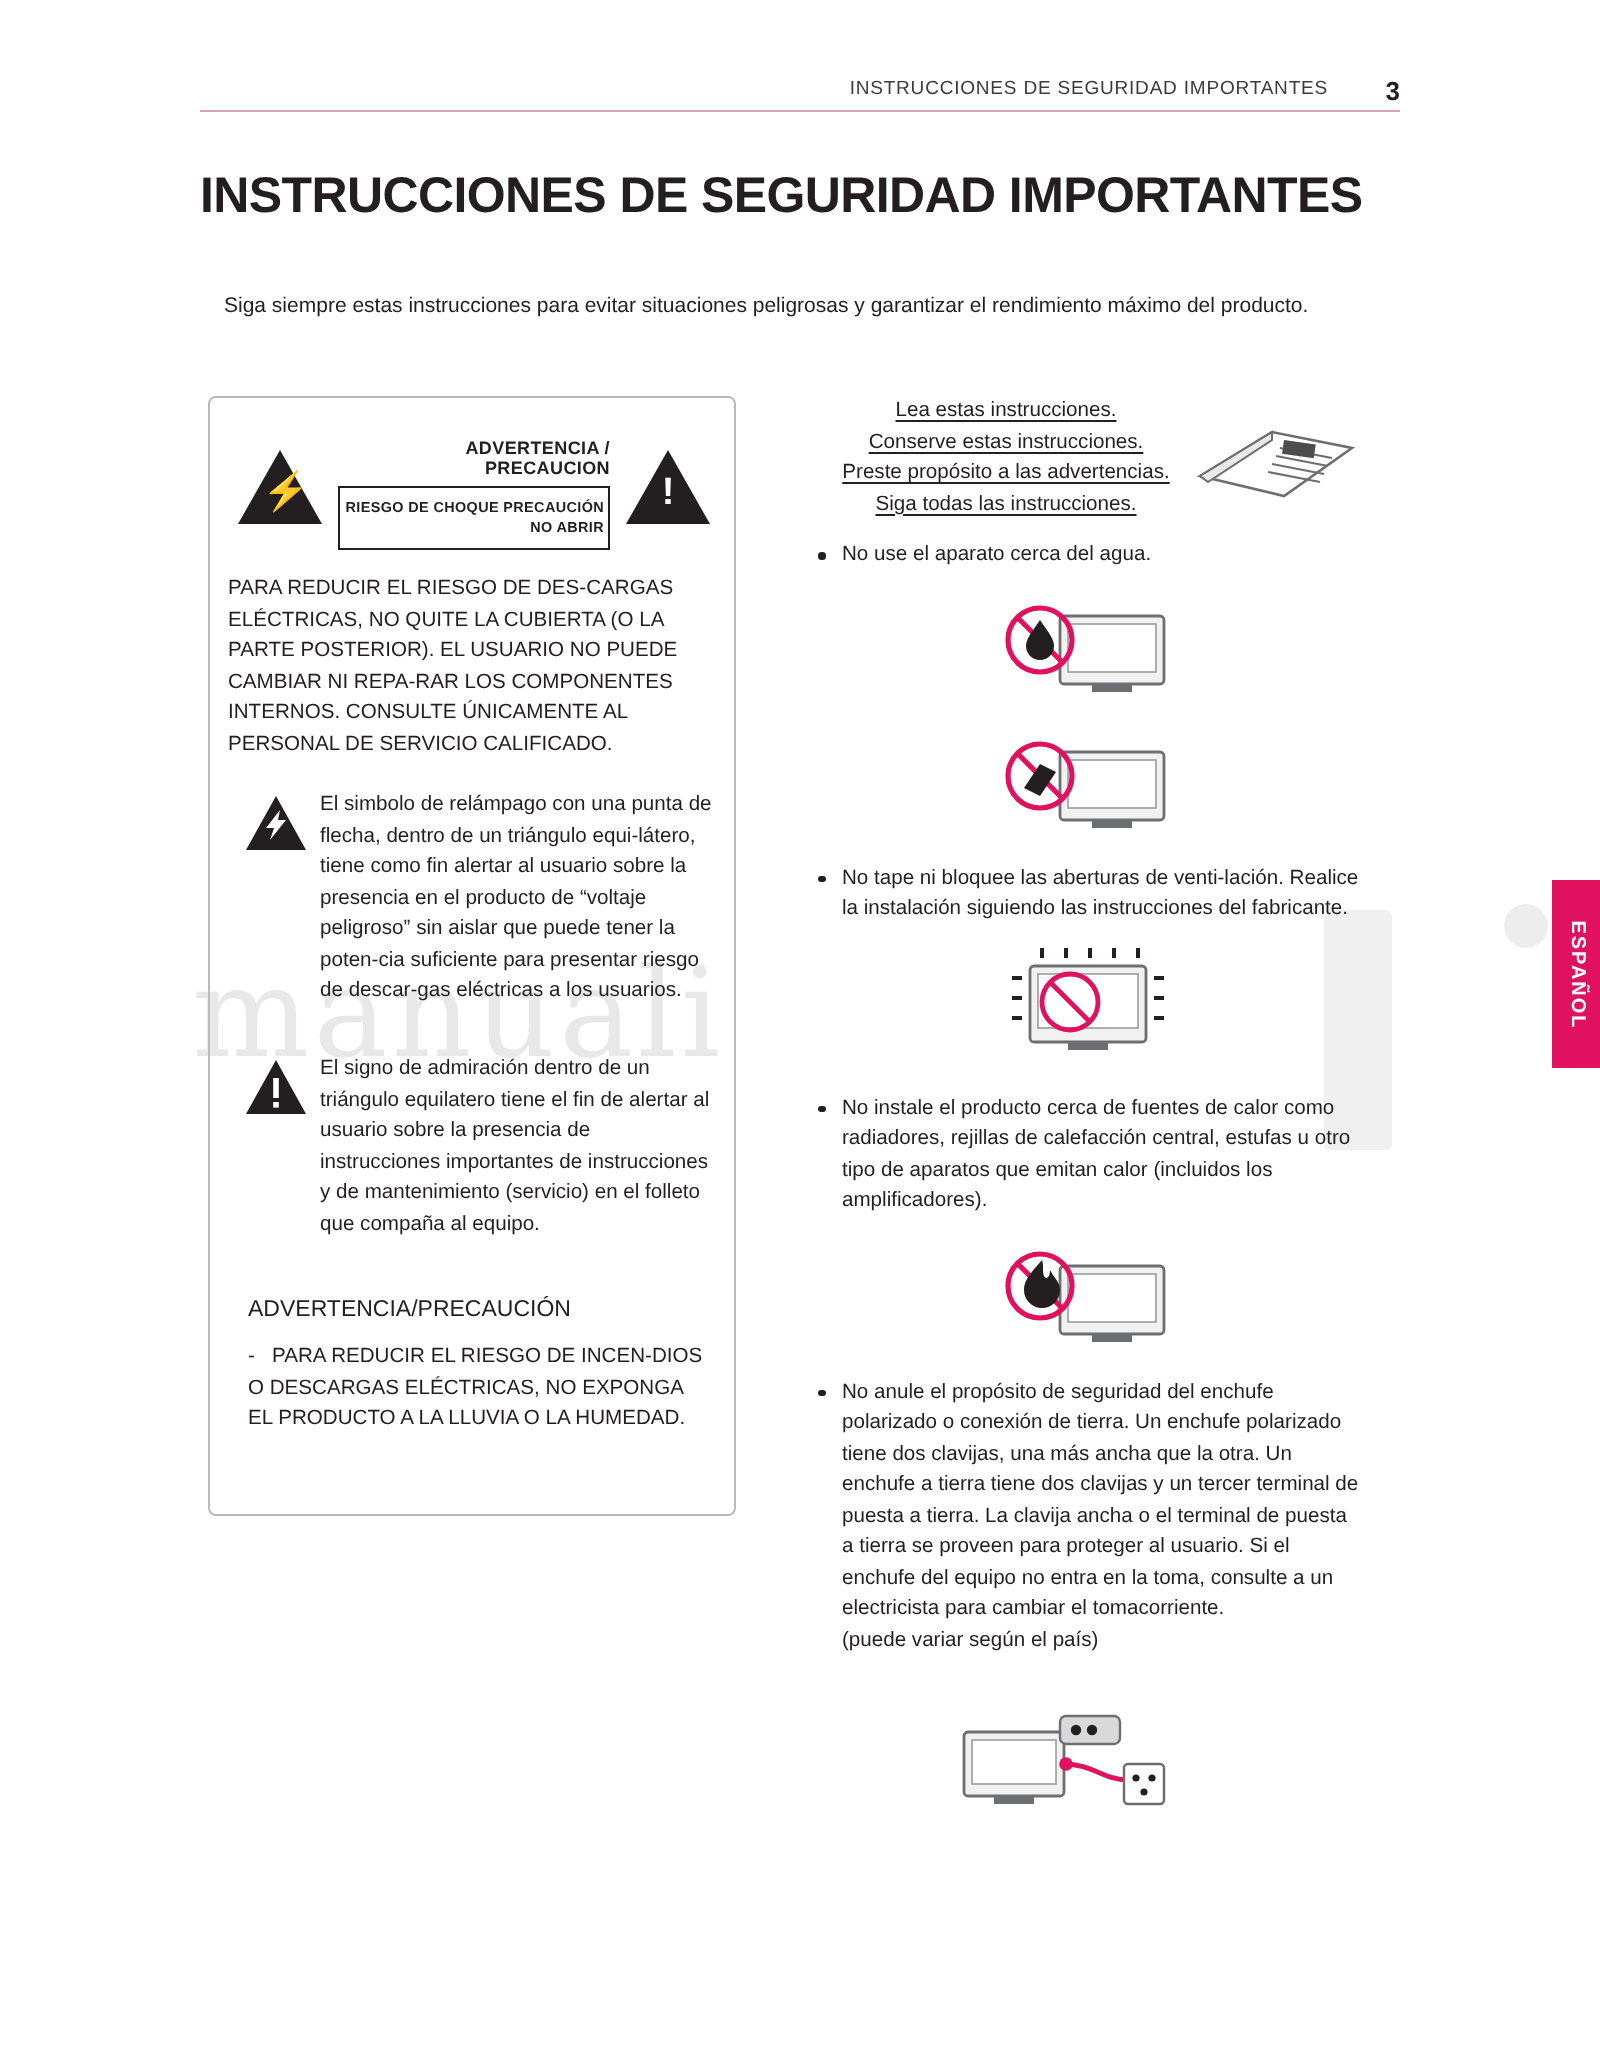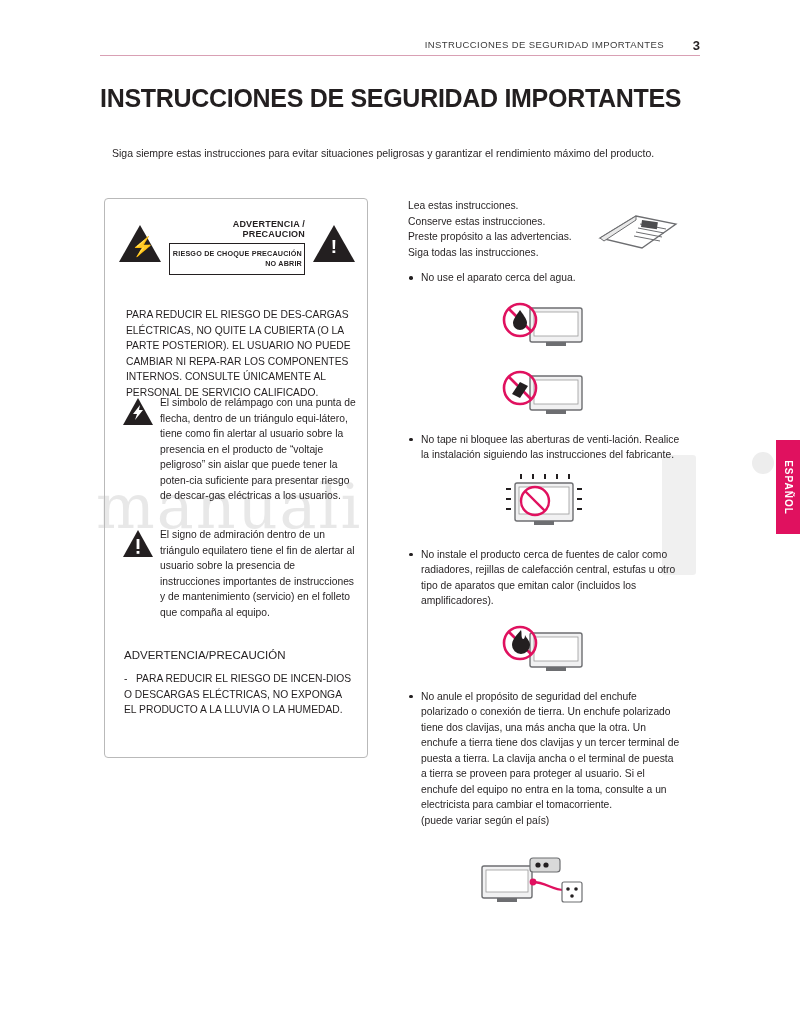--- a/index.html
+++ b/index.html
@@ -136,26 +136,25 @@
     border: 1px solid #231f20;
     padding: 5px 2px 5px;
     font-size: 7.2px;
     font-weight: bold;
     line-height: 10px;
     letter-spacing: 0.2px;
   }
 
   .warn-para {
     position: absolute;
-    left: 21px;
+    left: 9px;
     width: 234px;
     font-size: 10.3px;
     line-height: 15.5px;
     color: #231f20;
-    margin-top: 20px;
   }
   .p-main { top: 88px; }
 
   .icon-para {
     position: absolute;
     left: 17px;
     width: 236px;
   }
   .icon-para .ico {
     position: absolute;
@@ -202,22 +201,24 @@
   }
   .underlined-list {
     margin: 0;
     padding: 0;
     list-style: none;
     width: 190px;
   }
   .underlined-list li {
     font-size: 10.3px;
     line-height: 15.5px;
+    text-decoration: underline;
     text-underline-offset: 2px;
     color: #231f20;
+    text-align: center;
   }
 
   .bullet-item {
     position: relative;
     padding-left: 13px;
     font-size: 10.3px;
     line-height: 15.5px;
     color: #231f20;
   }
   .bullet-item::before {

